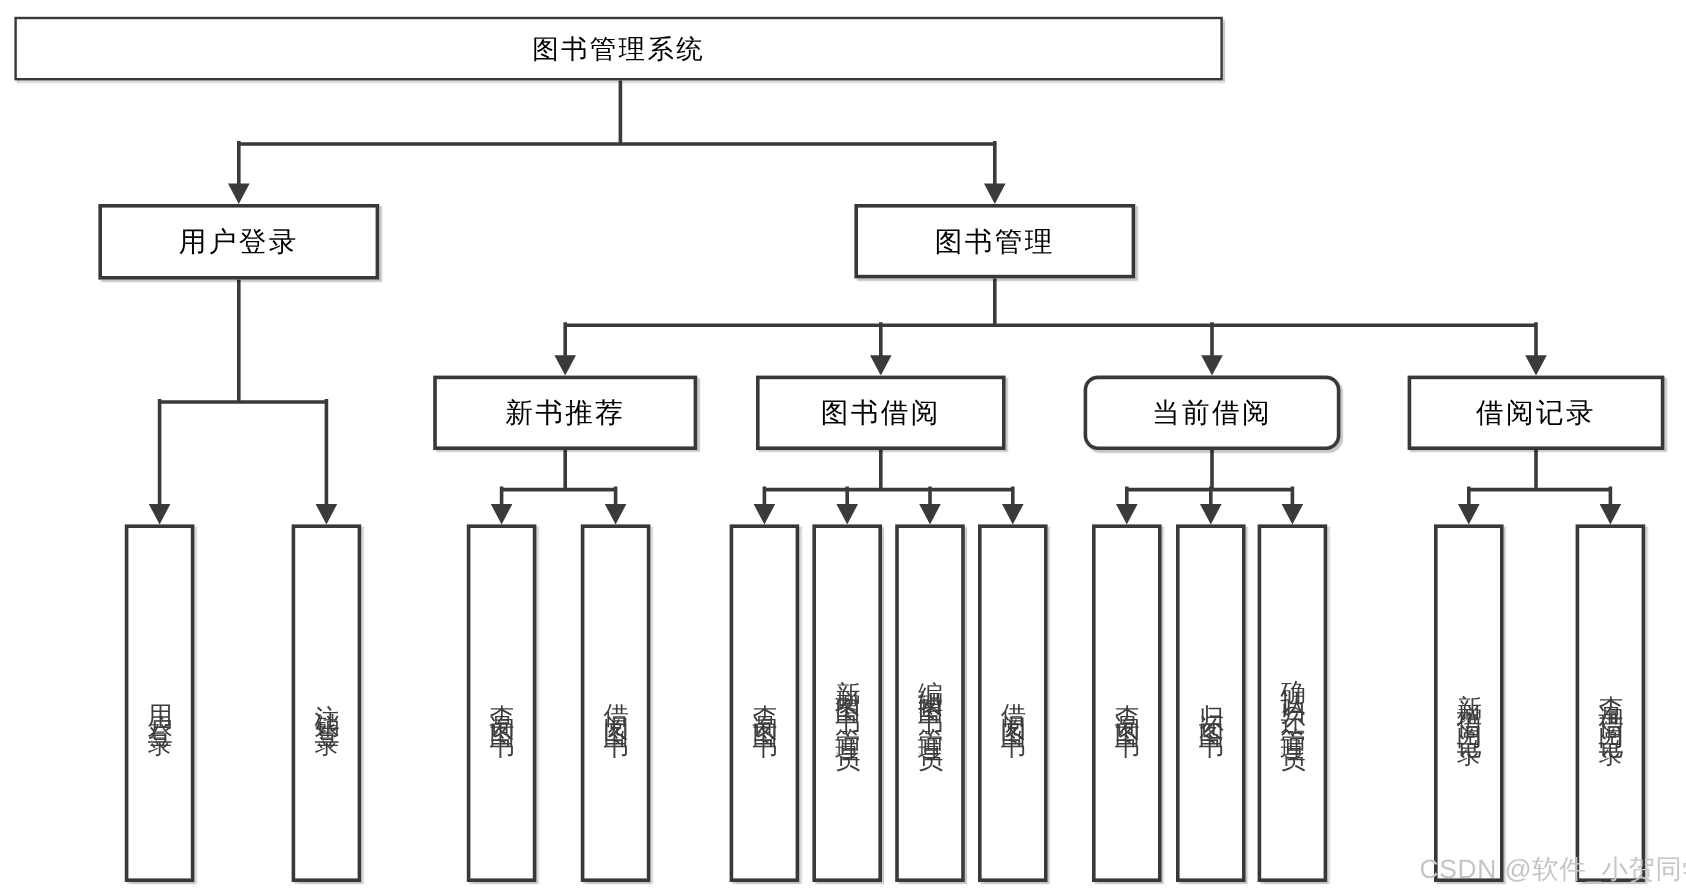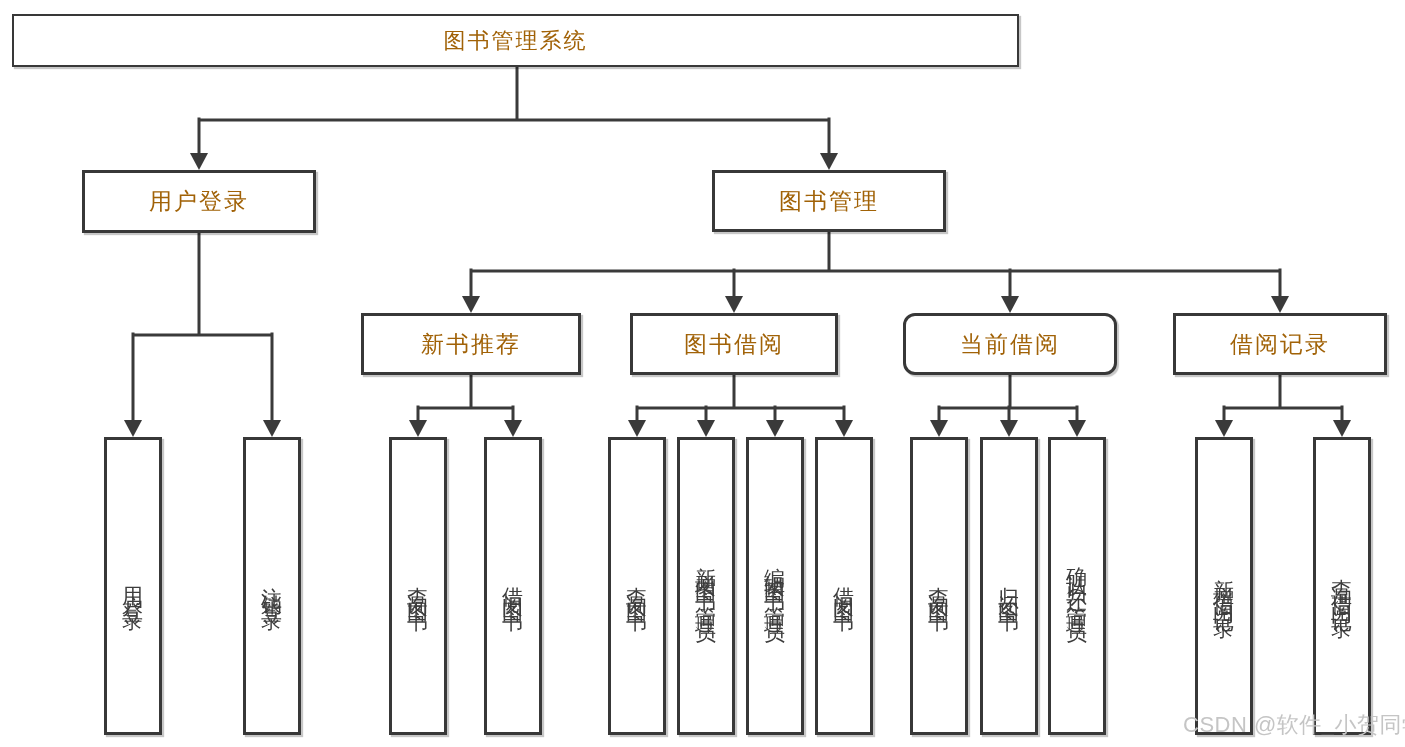--- a/index.html
+++ b/index.html
@@ -27,21 +27,21 @@
     position: absolute;
     box-sizing: border-box;
     background: #ffffff;
     border: 3px solid #383838;
     box-shadow: 2px 2px 1px rgba(0,0,0,0.22);
     display: flex;
     align-items: center;
     justify-content: center;
     font-size: 23px;
     letter-spacing: 2px;
-    color: #a16207;
+    color: #000000;
     white-space: nowrap;
     z-index: 2;
   }
   .node.root {
     border-width: 2px;
     font-size: 22px;
   }
   .leaf {
     position: absolute;
     box-sizing: border-box;

